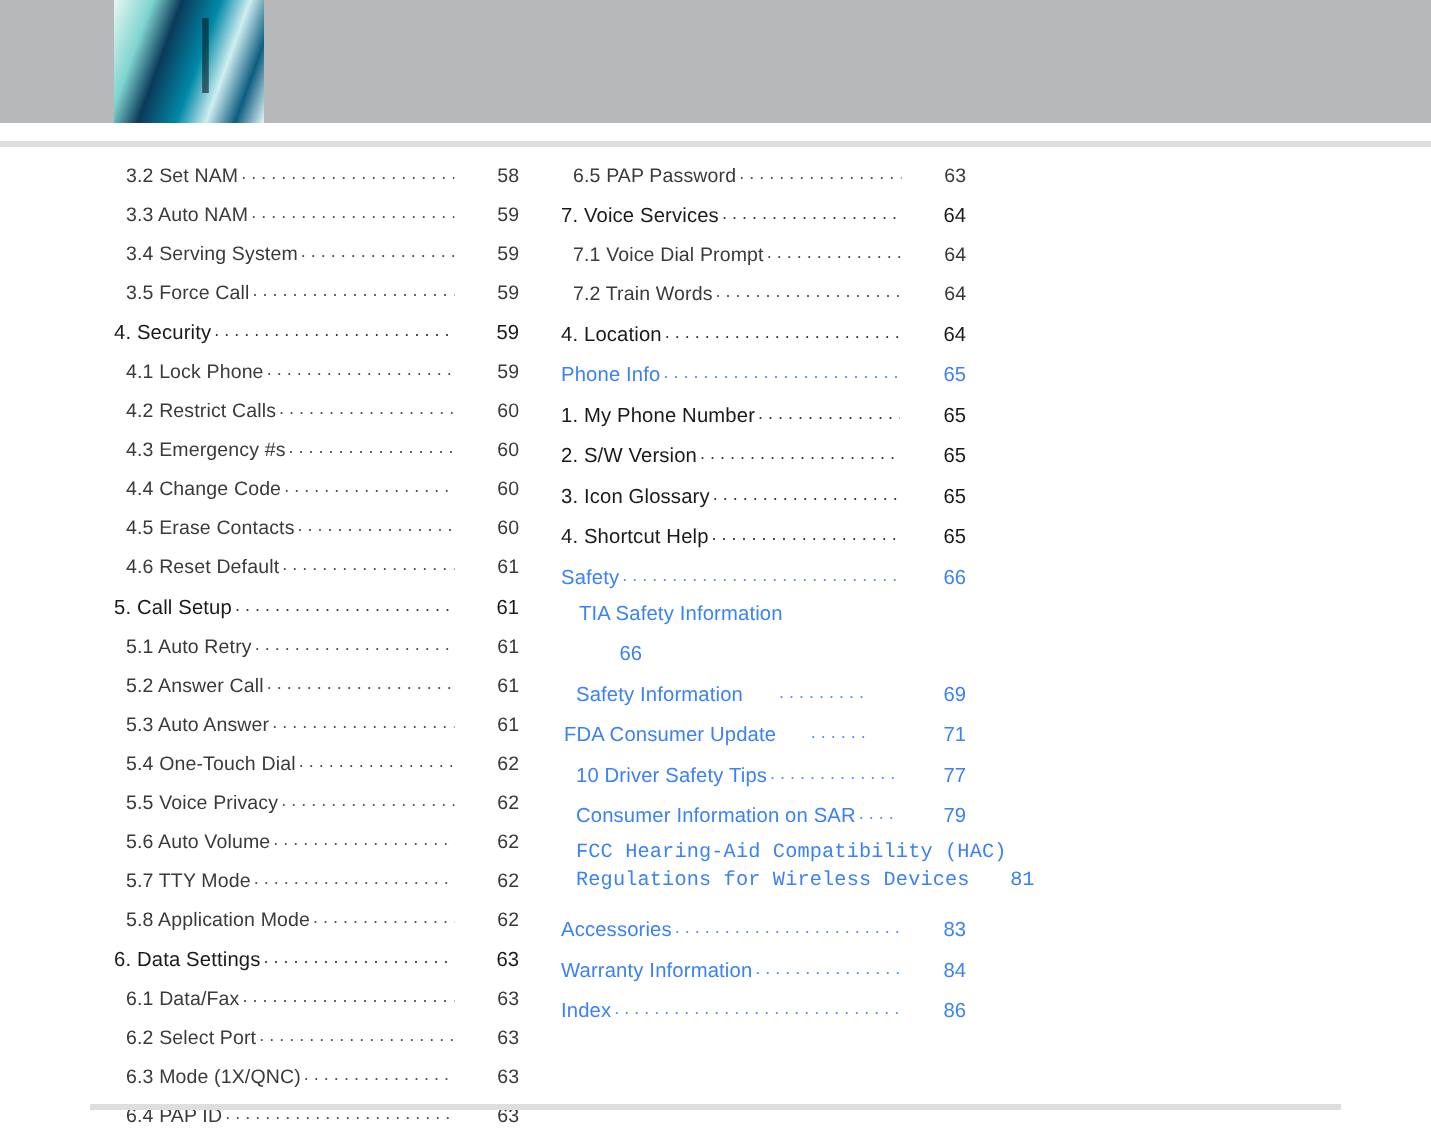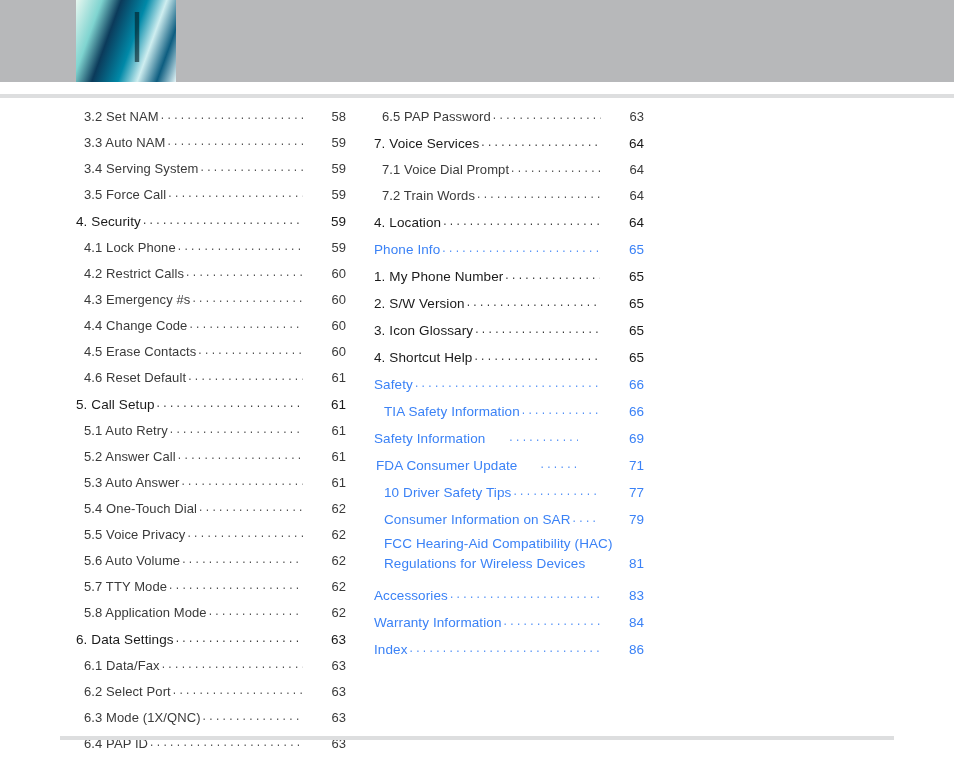--- a/index.html
+++ b/index.html
@@ -85,21 +85,21 @@
   .page { flex: 0 0 auto; padding-left: 27px; }
   .toc-line.link .dots::after { opacity:.9; }
   .bottom-strip {
     position: absolute;
     left: 60px;
     right: 60px;
     bottom: 24px;
     height: 4px;
     background: #dddedf;
   }
-  .multi { display:block; margin-bottom:16px; }
+  .multi { display:block; margin-bottom:16px;font-family:Liberation Mono, monospace; }
   .multi .toc-line { margin-bottom: 6px; }
   .multi .last { margin-bottom: 11px; }
 </style>
 </head>
 <body>
 
 <div class="header-bar">
   <div class="header-image"></div>
 </div>
 <div class="grey-strip"></div>
@@ -281,26 +281,26 @@
       <div class="toc-line section">
         <span class="label">4. Shortcut Help</span>
         <span class="dots"></span>
         <span class="page">65</span>
       </div>
       <div class="toc-line link" style="margin-top: 10px;">
         <span class="label">Safety</span>
         <span class="dots"></span>
         <span class="page">66</span>
       </div>
-      <div class="toc-line link" style="margin-left: 10px;">
+      <div class="toc-line link" style="margin-left: 10px; flex-direction: column;">
         <span class="label">TIA Safety Information</span>
         <span class="dots"></span>
         <span class="page">66</span>
       </div>
-      <div class="toc-line link" style="margin-left: 0; gap: 22px;">
+      <div class="toc-line link" style="margin-left: 10px; gap: 22px;">
         <span class="label">Safety Information</span>
         <span class="dots"></span>
         <span class="page">69</span>
       </div>
       <div class="toc-line link" style="margin-left: 2px; gap: 21px;">
         <span class="label">FDA Consumer Update</span>
         <span class="dots"></span>
         <span class="page">71</span>
       </div>
       <div class="toc-line link" style="margin-left: 10px;">

